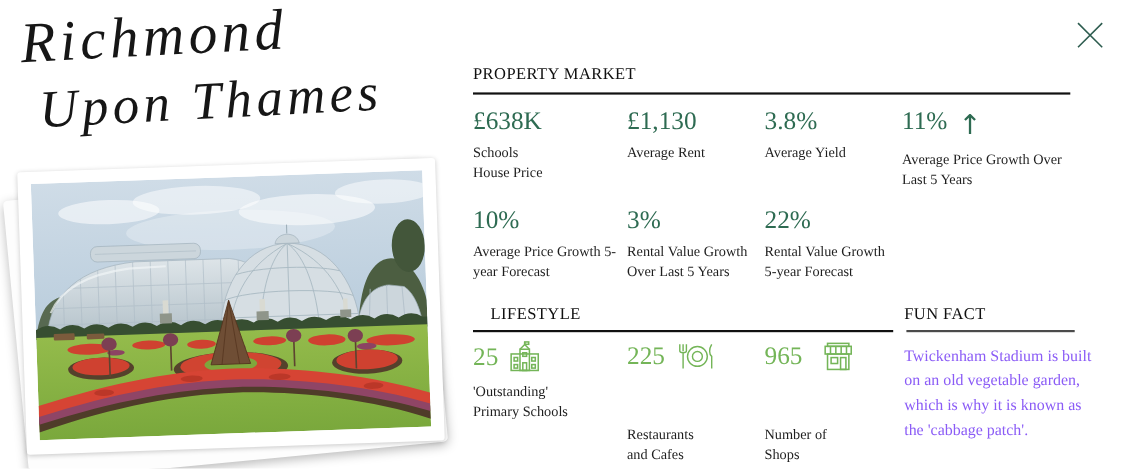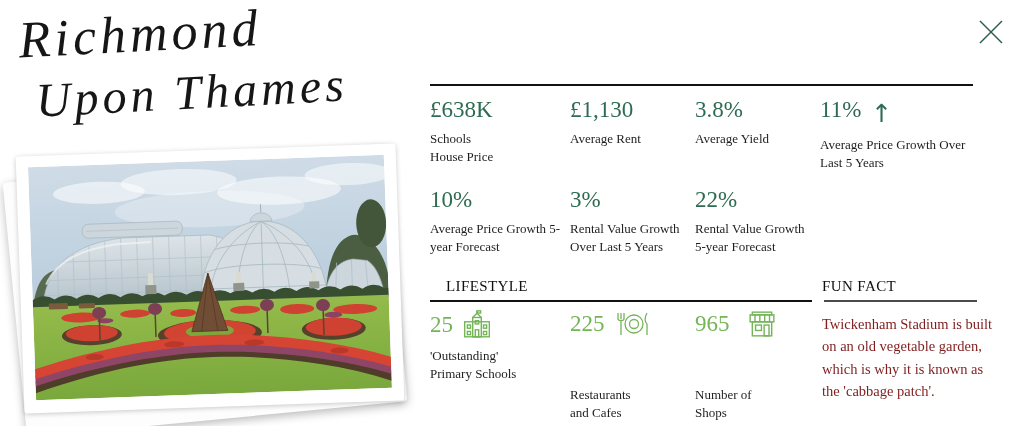--- a/index.html
+++ b/index.html
@@ -43,21 +43,21 @@
   .stat .label.med    { max-width:112px; }
   .stat .label.wide   { max-width:146px; }
   .stat .label.ls1    { max-width:108px; }
   .stat .label.ls2    { max-width:82px;margin-top:48px; }
 
   .life-value { display:flex; align-items:center; gap:10px; }
   .life-value .value { color:#74b558; }
   .life-icon { display:inline-flex; }
 
   .fun-text { position:absolute; left:822px; top:313px; width:172px;
-              font-size:14.5px; line-height:1.55; color:#7f1d1d; }
+              font-size:14.5px; line-height:1.55; color:#8b5cf6; }
 </style>
 </head>
 <body>
 
 <div class="stage">
 
   <div class="title-block">
     <div class="title-line l1">Richmond</div>
     <div class="title-line l2">Upon Thames</div>
   </div>
@@ -205,20 +205,21 @@
             <ellipse cx="122" cy="146" rx="7" ry="6" fill="#7c3f53"></ellipse>
           <line x1="234" y1="174" x2="234" y2="150" stroke="#5d4430" stroke-width="1.5"></line>
             <ellipse cx="234" cy="146" rx="7" ry="6" fill="#7c3f53"></ellipse>
           <line x1="290" y1="178" x2="290" y2="152" stroke="#5d4430" stroke-width="1.5"></line>
             <ellipse cx="290" cy="148" rx="7" ry="6" fill="#7c3f53"></ellipse>
         </g>
       </svg>
     </div>
   </div>
 
+  <div class="sec-heading" style="left:430px; top:60px;">PROPERTY MARKET</div>
   <div class="rule" style="left:430px; top:84px; width:543px;"></div>
 
   <div class="stats-row" style="left:430px; top:98px;">
     <div class="stat w1">
       <div class="value">£638K</div>
       <div class="label narrow">Schools House Price</div>
     </div>
     <div class="stat w2">
       <div class="value">£1,130</div>
       <div class="label narrow">Average Rent</div>

